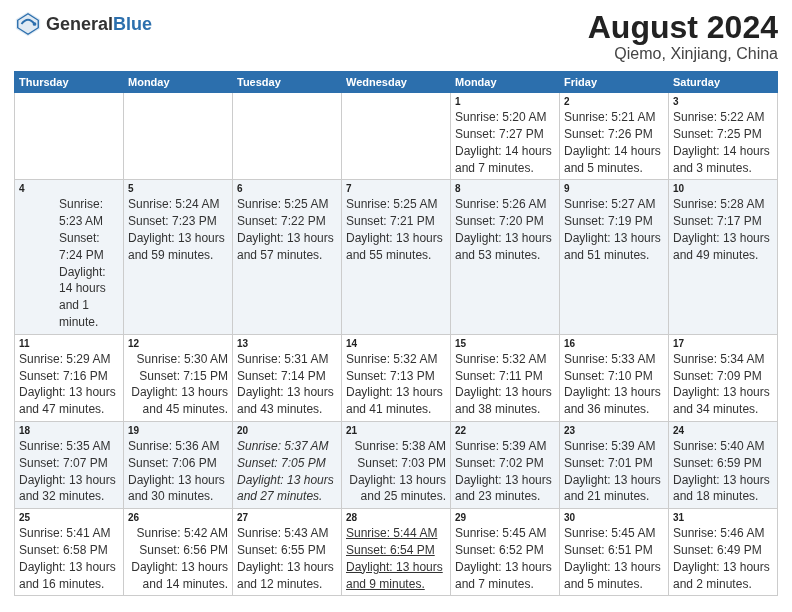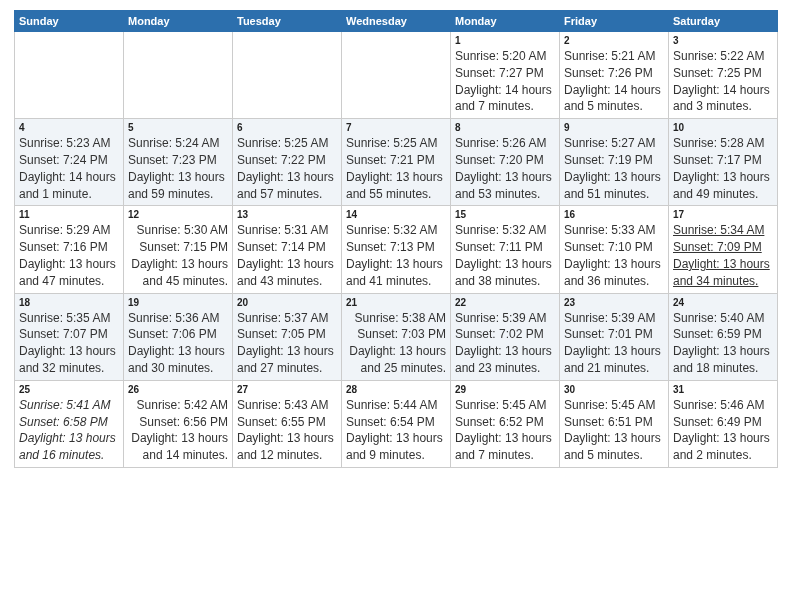--- a/index.html
+++ b/index.html
@@ -97,25 +97,42 @@
       color: #333;
     }
     .empty-cell {
       background: #fff !important;
     }
   </style>
 </head>
 <body>
 
 <div class="page">
+  <div class="header">
+    <div class="logo">
+      <svg class="logo-icon" viewBox="0 0 30 30">
+        <polygon points="15,2 28,10 28,20 15,28 2,20 2,10" fill="#2c6fad" opacity="0.15"></polygon>
+        <polygon points="15,4 26,11 26,19 15,26 4,19 4,11" fill="none" stroke="#2c6fad" stroke-width="1.5"></polygon>
+        <path d="M8,15 Q15,6 22,15" fill="none" stroke="#2c6fad" stroke-width="2"></path>
+        <circle cx="22" cy="15" r="2" fill="#2c6fad"></circle>
+      </svg>
+      <div>
+        <span class="logo-text-general">General</span><span class="logo-text-blue">Blue</span>
+      </div>
+    </div>
+    <div class="title-block">
+      <h1>August 2024</h1>
+      <h2>Qiemo, Xinjiang, China</h2>
+    </div>
+  </div>
 
   <table>
     <thead>
       <tr>
-        <th>Sunday</th>
+        <th>Thursday</th>
         <th>Monday</th>
         <th>Tuesday</th>
         <th>Wednesday</th>
         <th>Monday</th>
         <th>Friday</th>
         <th>Saturday</th>
       </tr>
     </thead>
     <tbody id="calendar-body">
     <tr>
@@ -141,21 +158,21 @@
             <span class="day-number">3</span>
             <div class="day-info" style="white-space: pre-line;">Sunrise: 5:22 AM
 Sunset: 7:25 PM
 Daylight: 14 hours
 and 3 minutes.</div>
           </td>
         </tr>
         <tr>
           <td>
             <span class="day-number">4</span>
-            <div class="day-info" style="white-space: pre-line;">Sunrise: 5:23 AM
+            <div class="day-info" style="white-space: pre-line; margin-left: 40px;">Sunrise: 5:23 AM
 Sunset: 7:24 PM
 Daylight: 14 hours
 and 1 minute.</div>
           </td>
           <td>
             <span class="day-number">5</span>
             <div class="day-info" style="white-space: pre-line;">Sunrise: 5:24 AM
 Sunset: 7:23 PM
 Daylight: 13 hours
 and 59 minutes.</div>
@@ -234,21 +251,21 @@
           </td>
           <td>
             <span class="day-number">16</span>
             <div class="day-info" style="white-space: pre-line;">Sunrise: 5:33 AM
 Sunset: 7:10 PM
 Daylight: 13 hours
 and 36 minutes.</div>
           </td>
           <td>
             <span class="day-number">17</span>
-            <div class="day-info" style="white-space: pre-line; text-decoration: underline;">Sunrise: 5:34 AM
+            <div class="day-info" style="white-space: pre-line;">Sunrise: 5:34 AM
 Sunset: 7:09 PM
 Daylight: 13 hours
 and 34 minutes.</div>
           </td>
         </tr>
         <tr>
           <td>
             <span class="day-number">18</span>
             <div class="day-info" style="white-space: pre-line;">Sunrise: 5:35 AM
 Sunset: 7:07 PM
@@ -257,21 +274,21 @@
           </td>
           <td>
             <span class="day-number">19</span>
             <div class="day-info" style="white-space: pre-line;">Sunrise: 5:36 AM
 Sunset: 7:06 PM
 Daylight: 13 hours
 and 30 minutes.</div>
           </td>
           <td>
             <span class="day-number">20</span>
-            <div class="day-info" style="white-space: pre-line;">Sunrise: 5:37 AM
+            <div class="day-info" style="white-space: pre-line; font-style: italic;">Sunrise: 5:37 AM
 Sunset: 7:05 PM
 Daylight: 13 hours
 and 27 minutes.</div>
           </td>
           <td>
             <span class="day-number">21</span>
             <div class="day-info" style="white-space: pre-line; text-align: right;">Sunrise: 5:38 AM
 Sunset: 7:03 PM
 Daylight: 13 hours
 and 25 minutes.</div>
@@ -294,42 +311,42 @@
             <span class="day-number">24</span>
             <div class="day-info" style="white-space: pre-line;">Sunrise: 5:40 AM
 Sunset: 6:59 PM
 Daylight: 13 hours
 and 18 minutes.</div>
           </td>
         </tr>
         <tr>
           <td>
             <span class="day-number">25</span>
-            <div class="day-info" style="white-space: pre-line; font-style: italic;">Sunrise: 5:41 AM
+            <div class="day-info" style="white-space: pre-line;">Sunrise: 5:41 AM
 Sunset: 6:58 PM
 Daylight: 13 hours
 and 16 minutes.</div>
           </td>
           <td>
             <span class="day-number">26</span>
             <div class="day-info" style="white-space: pre-line; text-align: right;">Sunrise: 5:42 AM
 Sunset: 6:56 PM
 Daylight: 13 hours
 and 14 minutes.</div>
           </td>
           <td>
             <span class="day-number">27</span>
             <div class="day-info" style="white-space: pre-line;">Sunrise: 5:43 AM
 Sunset: 6:55 PM
 Daylight: 13 hours
 and 12 minutes.</div>
           </td>
           <td>
             <span class="day-number">28</span>
-            <div class="day-info" style="white-space: pre-line;">Sunrise: 5:44 AM
+            <div class="day-info" style="white-space: pre-line; text-decoration: underline;">Sunrise: 5:44 AM
 Sunset: 6:54 PM
 Daylight: 13 hours
 and 9 minutes.</div>
           </td>
           <td>
             <span class="day-number">29</span>
             <div class="day-info" style="white-space: pre-line;">Sunrise: 5:45 AM
 Sunset: 6:52 PM
 Daylight: 13 hours
 and 7 minutes.</div>

